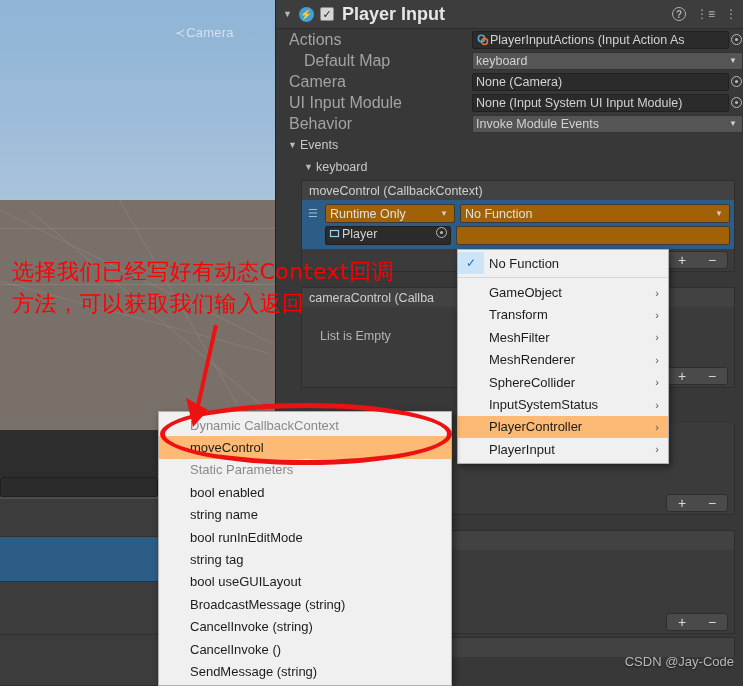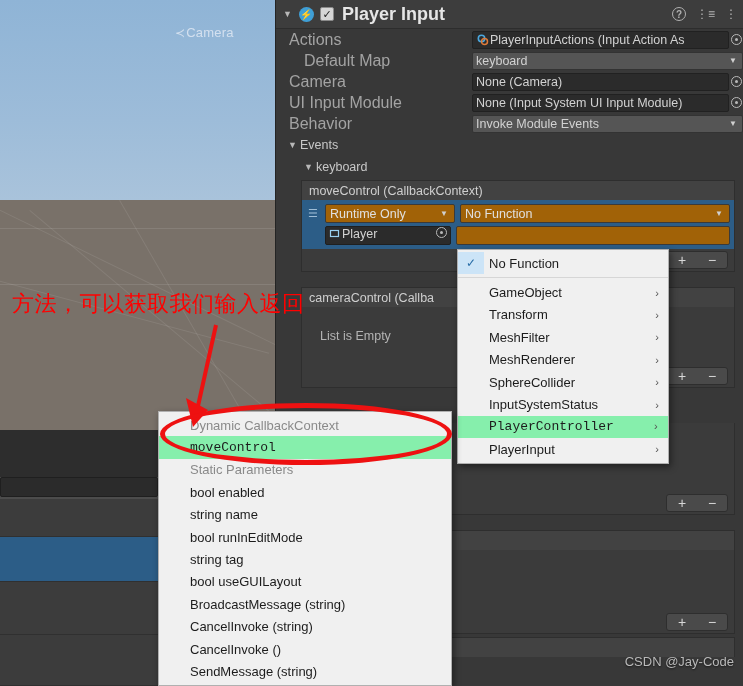--- a/index.html
+++ b/index.html
@@ -172,21 +172,21 @@
   .menu {
     position:absolute; background:#f0f0f0; border:1px solid #b0b0b0;
     box-shadow:2px 3px 7px rgba(0,0,0,0.45); font-size:13px; z-index:40;
     padding:2px 0;
   }
   .menu-item {
     height:22.4px; display:flex; align-items:center;
     padding-left:31px; padding-right:10px; color:#1c1c1c;
     position:relative; white-space:nowrap;
   }
-  .menu-item.hl { background:#86efac;font-family:Liberation Mono, monospace; }
+  .menu-item.hl { background:#fdba74; }
   .menu-item.header-lbl { color:#8a8a8a; }
   .menu-item .submenu-arrow {
     position:absolute; right:9px; color:#555; font-size:11px;
   }
   .menu-item .tick {
     position:absolute; left:0; top:0; width:26px; height:100%;
     background:#cce4f7; display:flex; align-items:center;
     justify-content:center; color:#2b6fa8; font-size:12px;
   }
   .menu-sep { height:1px; background:#d6d6d6; margin:3px 0; }
@@ -467,20 +467,21 @@
   </div>
   <div class="menu-item">
     <span>CancelInvoke ()</span>
   </div>
   <div class="menu-item">
     <span>SendMessage (string)</span>
   </div>
 </div>
 
 <div class="ann-layer">
+  <div class="ann-text" style="left:12px; top:258px;">选择我们已经写好有动态Context回调</div>
   <div class="ann-text" style="left:12px; top:290px;">方法，可以获取我们输入返回</div>
 
   <svg style="position:absolute; left:0; top:0; width:743px; height:686px;">
     <path d="M 216 325 L 196 415" stroke="#ee1111" stroke-width="4" fill="none"></path>
     <path d="M 193 427 L 186 398 L 208 410 Z" fill="#ee1111"></path>
   </svg>
 
   <div class="ann-ellipse" style="left:160px; top:403px; width:292px; height:62px;"></div>
 </div>
 

